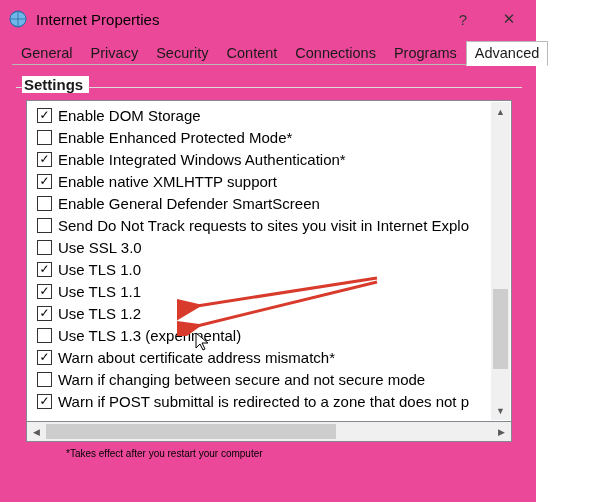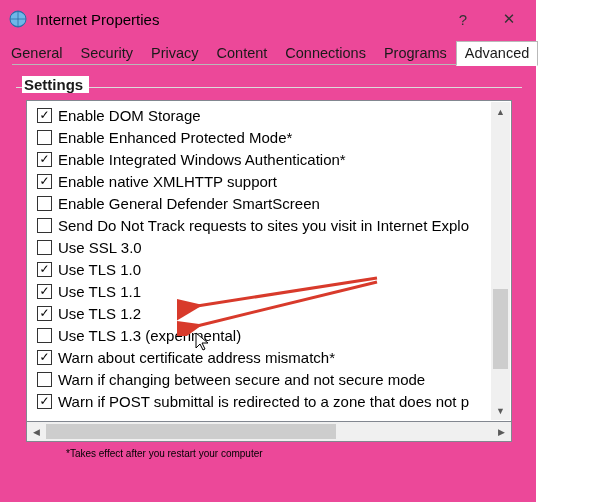--- a/index.html
+++ b/index.html
@@ -41,21 +41,21 @@
     height: 38px;
     display: flex;
     align-items: center;
     justify-content: center;
     font-size: 15px;
     color: #333;
   }
   .tabstrip {
     display: flex;
     align-items: flex-end;
-    padding-left: 2px;
+    padding-left: 12px;
     height: 27px;
     position: relative;
   }
   .tabstrip::after {
     content: "";
     position: absolute;
     left: 12px; right: 12px; bottom: 0;
     height: 1px;
     background: #b9b9b9;
     z-index: 0;
@@ -209,22 +209,22 @@
     <div class="sysbtn">
         <span>?</span>
       </div>
     <div class="sysbtn">
         <span>✕</span>
       </div>
   </div>
 
   <div class="tabstrip">
     <div class="tab">General</div>
+    <div class="tab">Privacy</div>
     <div class="tab">Security</div>
-    <div class="tab">Privacy</div>
     <div class="tab">Content</div>
     <div class="tab">Connections</div>
     <div class="tab">Programs</div>
     <div class="tab active">Advanced</div>
   </div>
 
   <div class="body">
     <div class="groupbox">
       <span class="grouplabel">Settings</span>
 

